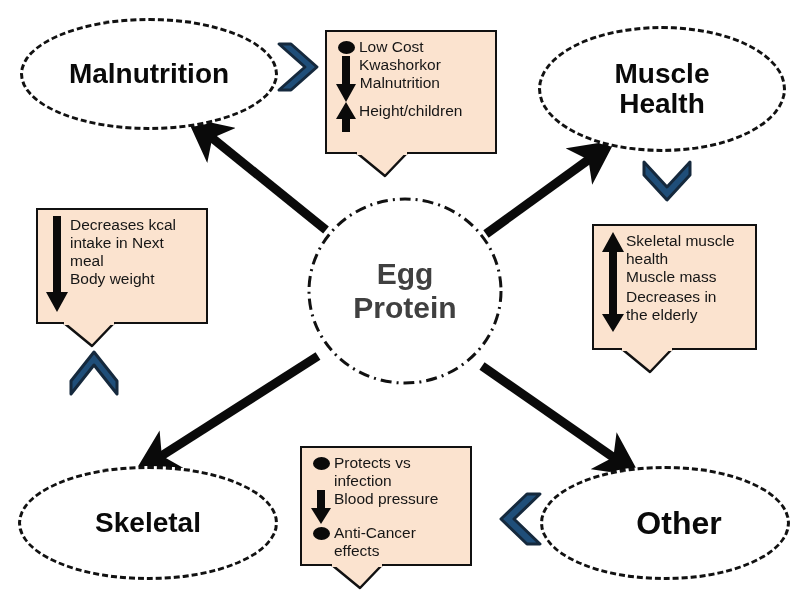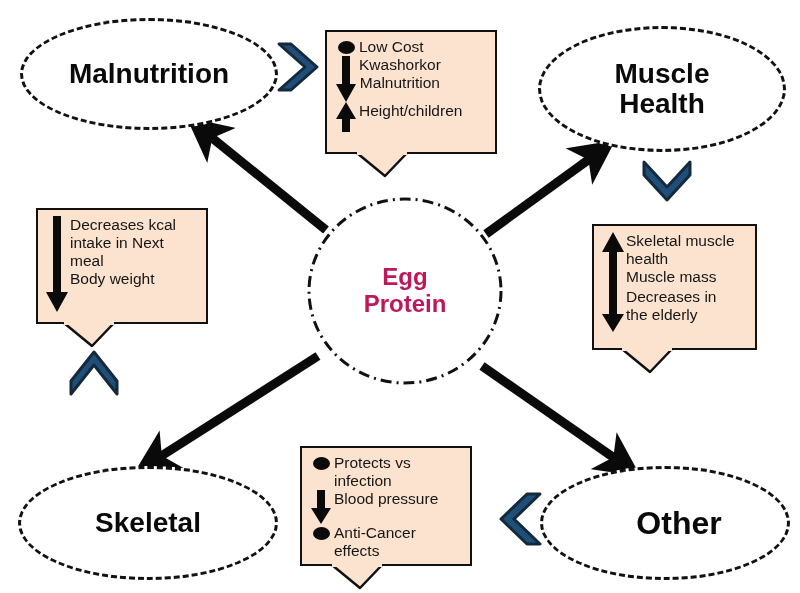--- a/index.html
+++ b/index.html
@@ -19,21 +19,21 @@
   #node-muscle{left:538px;top:26px;width:248px;height:126px;}
   #node-muscle .label{font-size:28px;}
   #node-satiety{left:18px;top:466px;width:260px;height:114px;}
   #node-satiety .label{font-size:28px;}
   #node-other{left:540px;top:466px;width:250px;height:114px;}
   #node-other .label{font-size:32px;margin-left:28px;}
 
   #node-egg{position:absolute;left:310px;top:200px;width:190px;height:182px;z-index:3;
             display:flex;align-items:center;justify-content:center;
             border:3px dashed #111;border-radius:50%;background:#ffffff;box-sizing:border-box;}
-  #node-egg .label{font-size:24px;font-weight:bold;line-height:1.12;text-align:center;color:#be185d;}
+  #node-egg .label{font-size:30px;font-weight:bold;line-height:1.12;text-align:center;color:#404040;}
 
   .callout{position:absolute;z-index:5;background:#FBE3CF;border:2.5px solid #111;
            box-sizing:border-box;padding:6px 6px 6px 6px;}
   .rows{display:flex;flex-direction:column;}
   .row{display:flex;align-items:flex-start;}
   .gcol{width:26px;flex:0 0 26px;display:flex;justify-content:center;align-items:flex-start;}
   .txt{font-size:15.5px;line-height:1.16;color:#161616;white-space:pre-line;}
 
   
   .g-bullet{width:17px;height:13px;border-radius:50%;background:#0a0a0a;margin-top:3px;}

